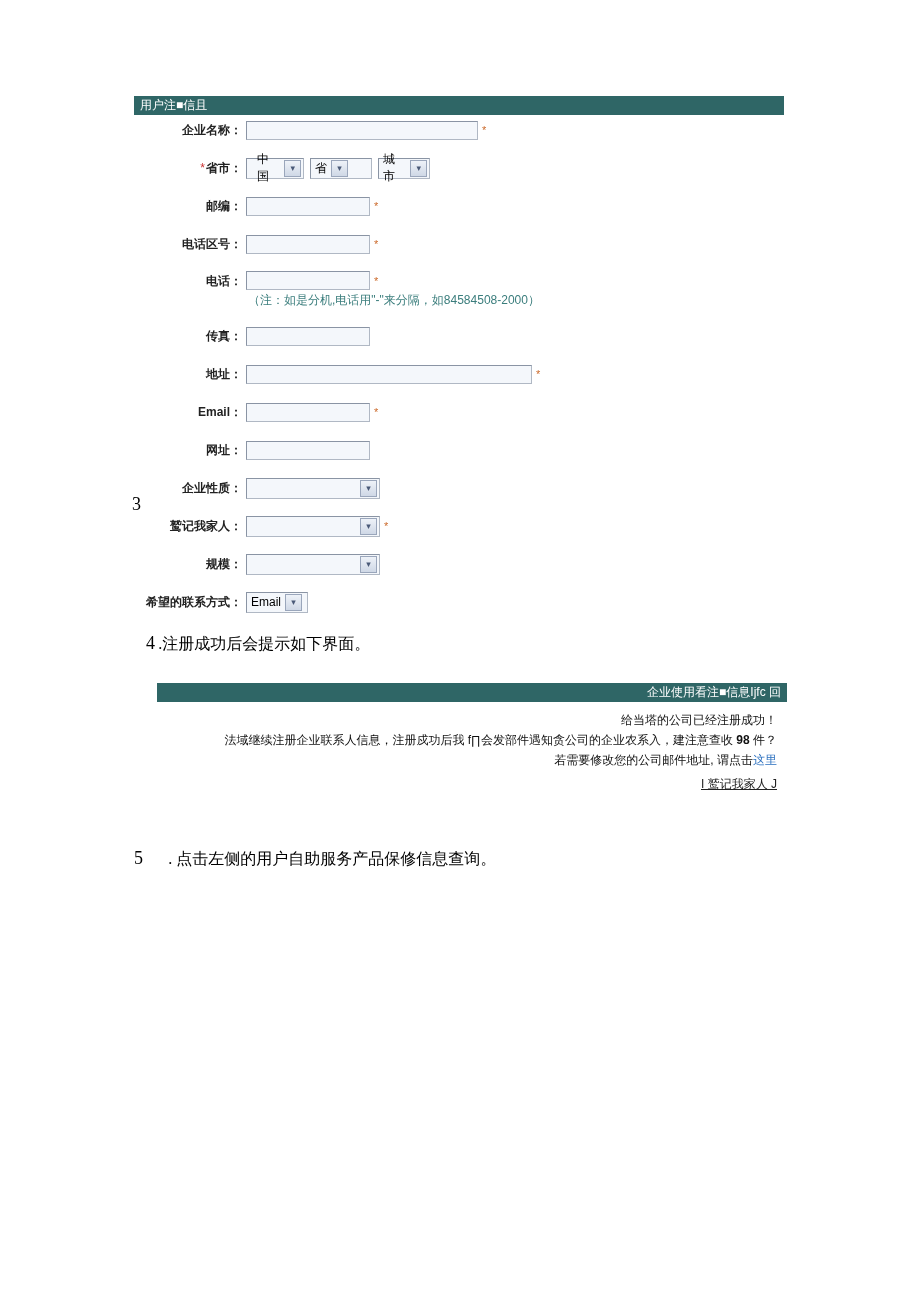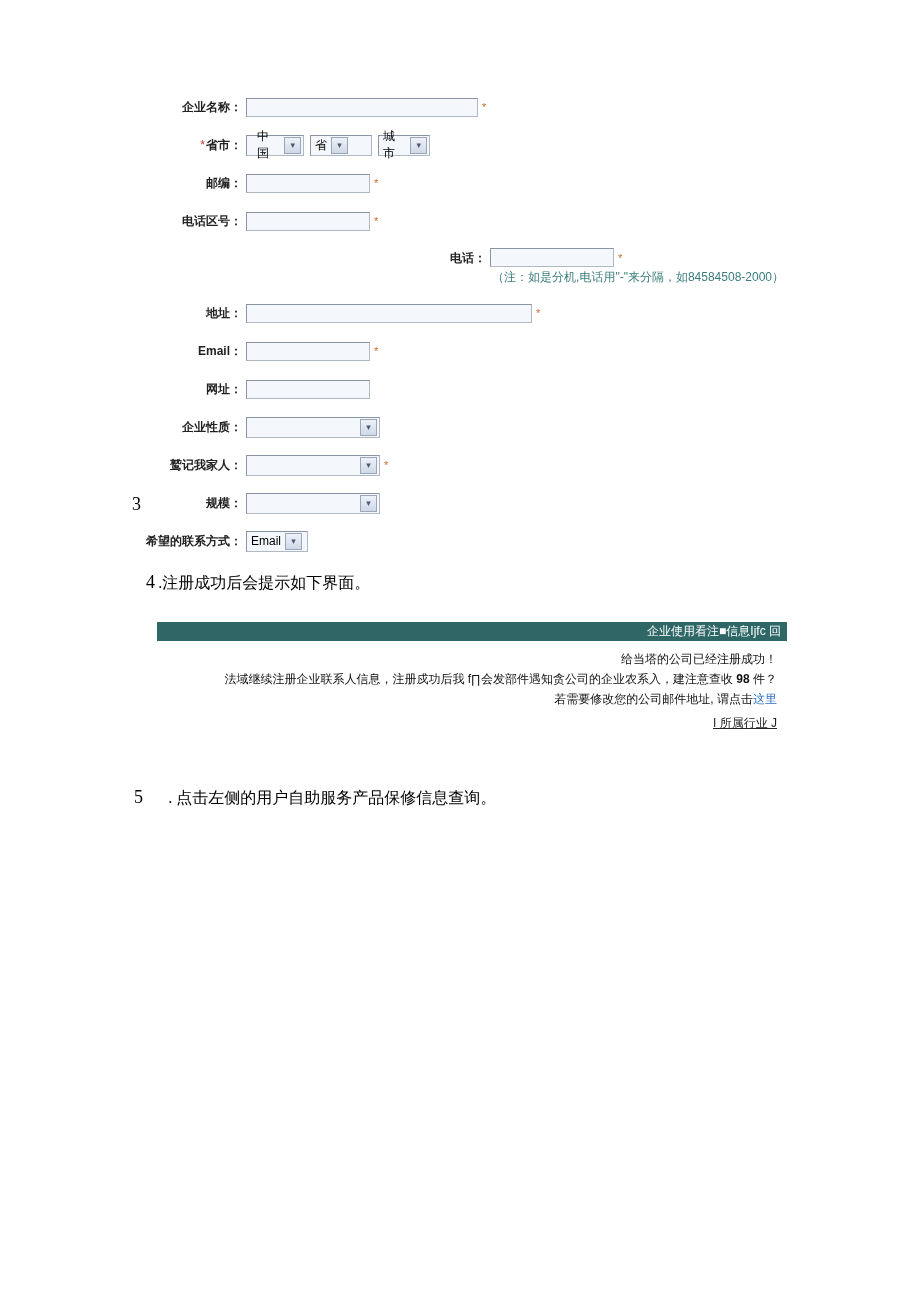--- a/index.html
+++ b/index.html
@@ -135,23 +135,26 @@
   }
 </style>
 </head>
 <body>
 
 <div class="page">
 
   <div class="step-num" style="left:132px; top:398px;">3</div>
 
   <div class="form-block">
+    <div class="bar">
+      <span>用户注■信且</span>
+    </div>
     <div class="form-body">
 
-      <div class="row" style="margin-top:20px;">
+      <div class="row" style="margin-top:4px;">
         <div class="lbl">企业名称：</div>
         <input class="tinput long" style="">
         <span class="star">*</span>
       </div>
 
       <div class="row">
         <div class="lbl">
           <span class="req">*</span><span>省市：</span>
         </div>
         <div class="sel" style="width:44px;padding-left:10px;">
@@ -175,31 +178,35 @@
         <input class="tinput mid" style="">
         <span class="star">*</span>
       </div>
 
       <div class="row">
         <div class="lbl">电话区号：</div>
         <input class="tinput mid" style="">
         <span class="star">*</span>
       </div>
 
-      <div class="row" style="align-items:flex-start;justify-content:flex-end;">
+      <div class="row" style="align-items:flex-start;">
         <div class="lbl" style="padding-top:2px;">电话：</div>
         <div>
           <div style="display:flex;align-items:center;">
             <input class="tinput mid" style="">
             <span class="star">*</span>
           </div>
           <div class="note">（注：如是分机,电话用"-"来分隔，如84584508-2000）</div>
         </div>
       </div>
 
+      <div class="row">
+        <div class="lbl">传真：</div>
+        <input class="tinput mid" style="">
+      </div>
 
       <div class="row">
         <div class="lbl">地址：</div>
         <input class="tinput addr" style="">
         <span class="star">*</span>
       </div>
 
       <div class="row">
         <div class="lbl">Email：</div>
         <input class="tinput mid" style="">
@@ -258,21 +265,21 @@
       <span class="right">Ijfc 回</span>
     </div>
     <div class="success-body">
       <div>给当塔的公司已经注册成功！</div>
       <div>
         <span>法域继续注册企业联系人信息，注册戍功后我 f∏会发部件遇知贪公司的企业农系入，建注意查收 </span><span class="bold">98</span><span> 件？</span>
       </div>
       <div>
         <span>若需要修改您的公司邮件地址, 谓点击</span><span class="link">这里</span>
       </div>
-      <a class="reg-link">I 所属行业 J</a>
+      <a class="reg-link">I 鹫记我家人 J</a>
     </div>
   </div>
 
   <div style="margin-left:134px; margin-top:50px;">
     <span class="step-num" style="position:static; display:inline;">5</span>
     <span class="step-text" style="margin-left:22px;">. 点击左侧的用户自助服务产品保修信息查询。</span>
   </div>
 
 </div>
 

